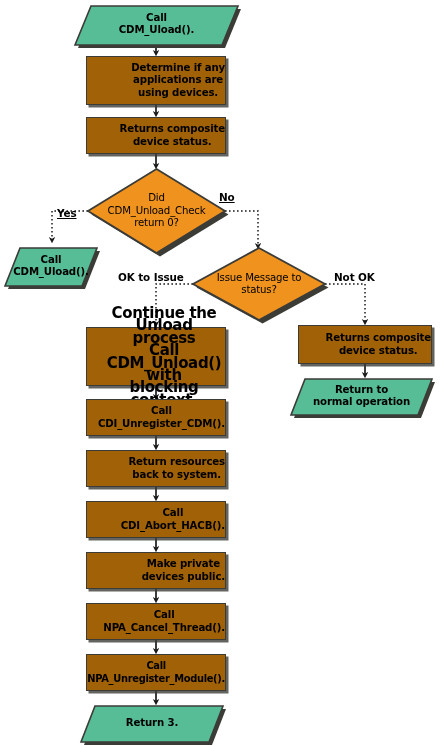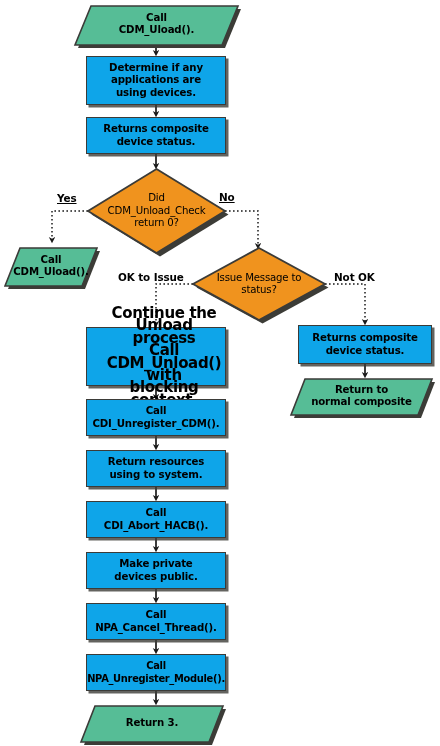--- a/index.html
+++ b/index.html
@@ -30,23 +30,24 @@
     color: #000000;
     font-size: 10.2px;
     line-height: 12.4px;
     font-weight: bold;
     letter-spacing: -0.15px;
     white-space: pre-line;
     z-index: 3;
   }
   
   .proc {
-    background: #0ea5e9;
+    background: #a16207;
     border: 1.6px solid #3b3b38;
     box-shadow: 2.5px 2.5px 0 rgba(60,60,55,0.80);
+    justify-content: flex-end;
   }
   
   .para-wrap {
     position: absolute;
     z-index: 3;
   }
   .para-wrap svg {
     position: absolute;
     left: 0; top: 0;
     overflow: visible;
@@ -218,31 +219,31 @@
     <span>Returns composite
 device status.</span>
   </div>
 
   <div class="para-wrap" style="left:291px; top:377px; width:141px; height:38px;">
     <svg width="148" height="44" viewBox="0 0 148 44">
       <path d="M14,38 L0,38 L14,2 L141,2 L127,38 Z" fill="#3c3c37" transform="translate(3,3)"></path>
       <path d="M14,38 L0,38 L14,2 L141,2 L127,38 Z" fill="#56bd96" stroke="#3b3b38" stroke-width="1.6"></path>
     </svg>
     <div class="para-label">Return to
-normal composite</div>
+normal operation</div>
   </div>
 
   <div class="node proc" style="left:86px; top:399px; width:140px; height:37px;">
     <span>Call
 CDI_Unregister_CDM().</span>
   </div>
 
   <div class="node proc" style="left:86px; top:450px; width:140px; height:37px;">
     <span>Return resources
-using to system.</span>
+back to system.</span>
   </div>
 
   <div class="node proc" style="left:86px; top:501px; width:140px; height:37px;">
     <span>Call
 CDI_Abort_HACB().</span>
   </div>
 
   <div class="node proc" style="left:86px; top:552px; width:140px; height:37px;">
     <span>Make private
 devices public.</span>
@@ -259,21 +260,21 @@
   </div>
 
   <div class="para-wrap" style="left:81px; top:704px; width:142px; height:38px;">
     <svg width="149" height="44" viewBox="0 0 149 44">
       <path d="M14,38 L0,38 L14,2 L142,2 L128,38 Z" fill="#3c3c37" transform="translate(3,3)"></path>
       <path d="M14,38 L0,38 L14,2 L142,2 L128,38 Z" fill="#56bd96" stroke="#3b3b38" stroke-width="1.6"></path>
     </svg>
     <div class="para-label">Return 3.</div>
   </div>
 
-  <div class="edge-label" style="left:57px; top:192px;text-decoration:underline;">Yes</div>
+  <div class="edge-label" style="left:57px; top:207px;text-decoration:underline;">Yes</div>
 
   <div class="edge-label" style="left:219px; top:191px;text-decoration:underline;">No</div>
 
   <div class="edge-label" style="left:118px; top:271px;">OK to Issue</div>
 
   <div class="edge-label" style="left:334px; top:271px;">Not OK</div>
 
 </div>
 
 </body></html>

